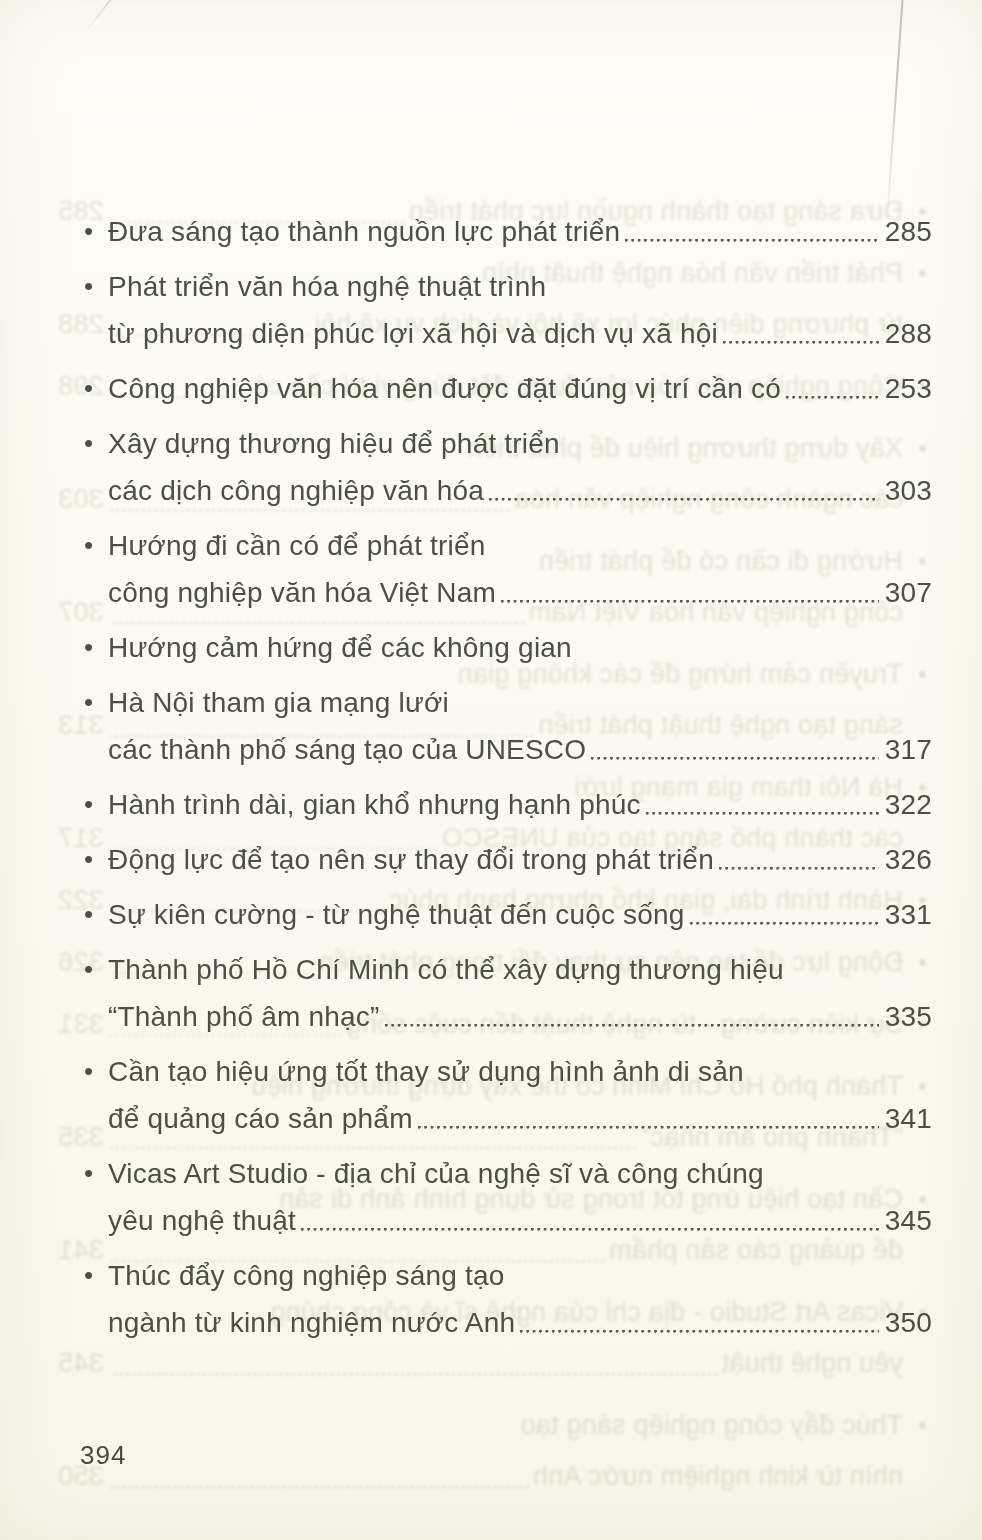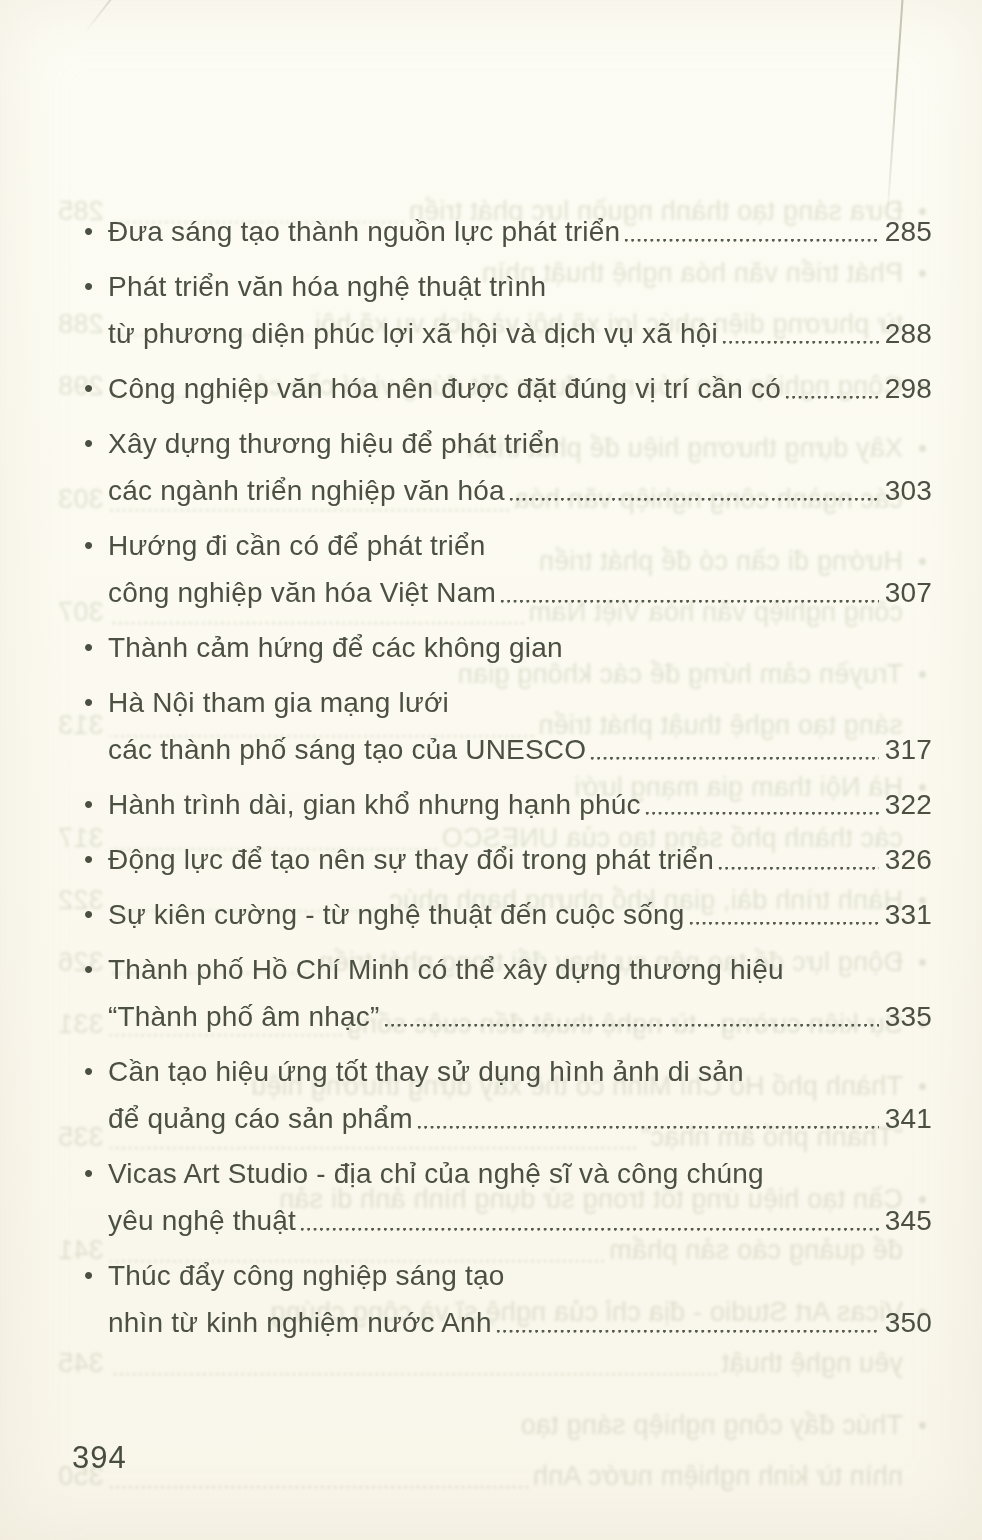--- a/index.html
+++ b/index.html
@@ -30,22 +30,22 @@
   .leader{
     flex:1;align-self:stretch;margin:0 6px 0 4px;min-width:20px;
     background-image:radial-gradient(circle at 2.2px 2.2px,#565b4d 1.25px,transparent 1.7px);
     background-size:6.4px 5px;
     background-repeat:repeat-x;
     background-position:left calc(100% - 12px);
   }
   .pageno{white-space:nowrap;}
   
   .folio{
-    position:absolute;left:72px;top:1440px;z-index:3;
-    font-size:31px;color:#474c40;letter-spacing:1px;
+    position:absolute;left:80px;top:1440px;z-index:3;
+    font-size:26px;color:#474c40;letter-spacing:1px;
   }
   
   .ghost-layer{
     position:absolute;inset:0;z-index:1;pointer-events:none;
     transform:scaleX(-1);
     filter:blur(1.7px);
     opacity:.30;
     color:#a2aa8a;
   }
   .ghost-toc{position:absolute;left:55px;right:58px;top:186px;}
@@ -250,50 +250,50 @@
             <span class="pageno">288</span>
           </div>
         </div>
       </div>
       <div class="entry">
         <span class="bullet">•</span>
         <div class="lines">
           <div class="line last">
             <span class="txt">Công nghiệp văn hóa nên được đặt đúng vị trí cần có</span>
             <span class="leader"></span>
-            <span class="pageno">298</span>
+            <span class="pageno">253</span>
           </div>
         </div>
       </div>
       <div class="entry">
         <span class="bullet">•</span>
         <div class="lines">
           <div class="line"><span class="txt">Xây dựng thương hiệu để phát triển</span></div>
           <div class="line last">
-            <span class="txt">các ngành triển nghiệp văn hóa</span>
+            <span class="txt">các dịch công nghiệp văn hóa</span>
             <span class="leader"></span>
             <span class="pageno">303</span>
           </div>
         </div>
       </div>
       <div class="entry">
         <span class="bullet">•</span>
         <div class="lines">
           <div class="line"><span class="txt">Hướng đi cần có để phát triển</span></div>
           <div class="line last">
             <span class="txt">công nghiệp văn hóa Việt Nam</span>
             <span class="leader"></span>
             <span class="pageno">307</span>
           </div>
         </div>
       </div>
       <div class="entry">
         <span class="bullet">•</span>
         <div class="lines">
-          <div class="line"><span class="txt">Thành cảm hứng để các không gian</span></div>
+          <div class="line"><span class="txt">Hướng cảm hứng để các không gian</span></div>
         </div>
       </div>
       <div class="entry">
         <span class="bullet">•</span>
         <div class="lines">
           <div class="line"><span class="txt">Hà Nội tham gia mạng lưới</span></div>
           <div class="line last">
             <span class="txt">các thành phố sáng tạo của UNESCO</span>
             <span class="leader"></span>
             <span class="pageno">317</span>
@@ -361,21 +361,21 @@
             <span class="leader"></span>
             <span class="pageno">345</span>
           </div>
         </div>
       </div>
       <div class="entry">
         <span class="bullet">•</span>
         <div class="lines">
           <div class="line"><span class="txt">Thúc đẩy công nghiệp sáng tạo</span></div>
           <div class="line last">
-            <span class="txt">nhìn từ kinh nghiệm nước Anh</span>
+            <span class="txt">ngành từ kinh nghiệm nước Anh</span>
             <span class="leader"></span>
             <span class="pageno">350</span>
           </div>
         </div>
       </div>
     </main>
 
   <div class="folio">394</div>
 
 </div>

